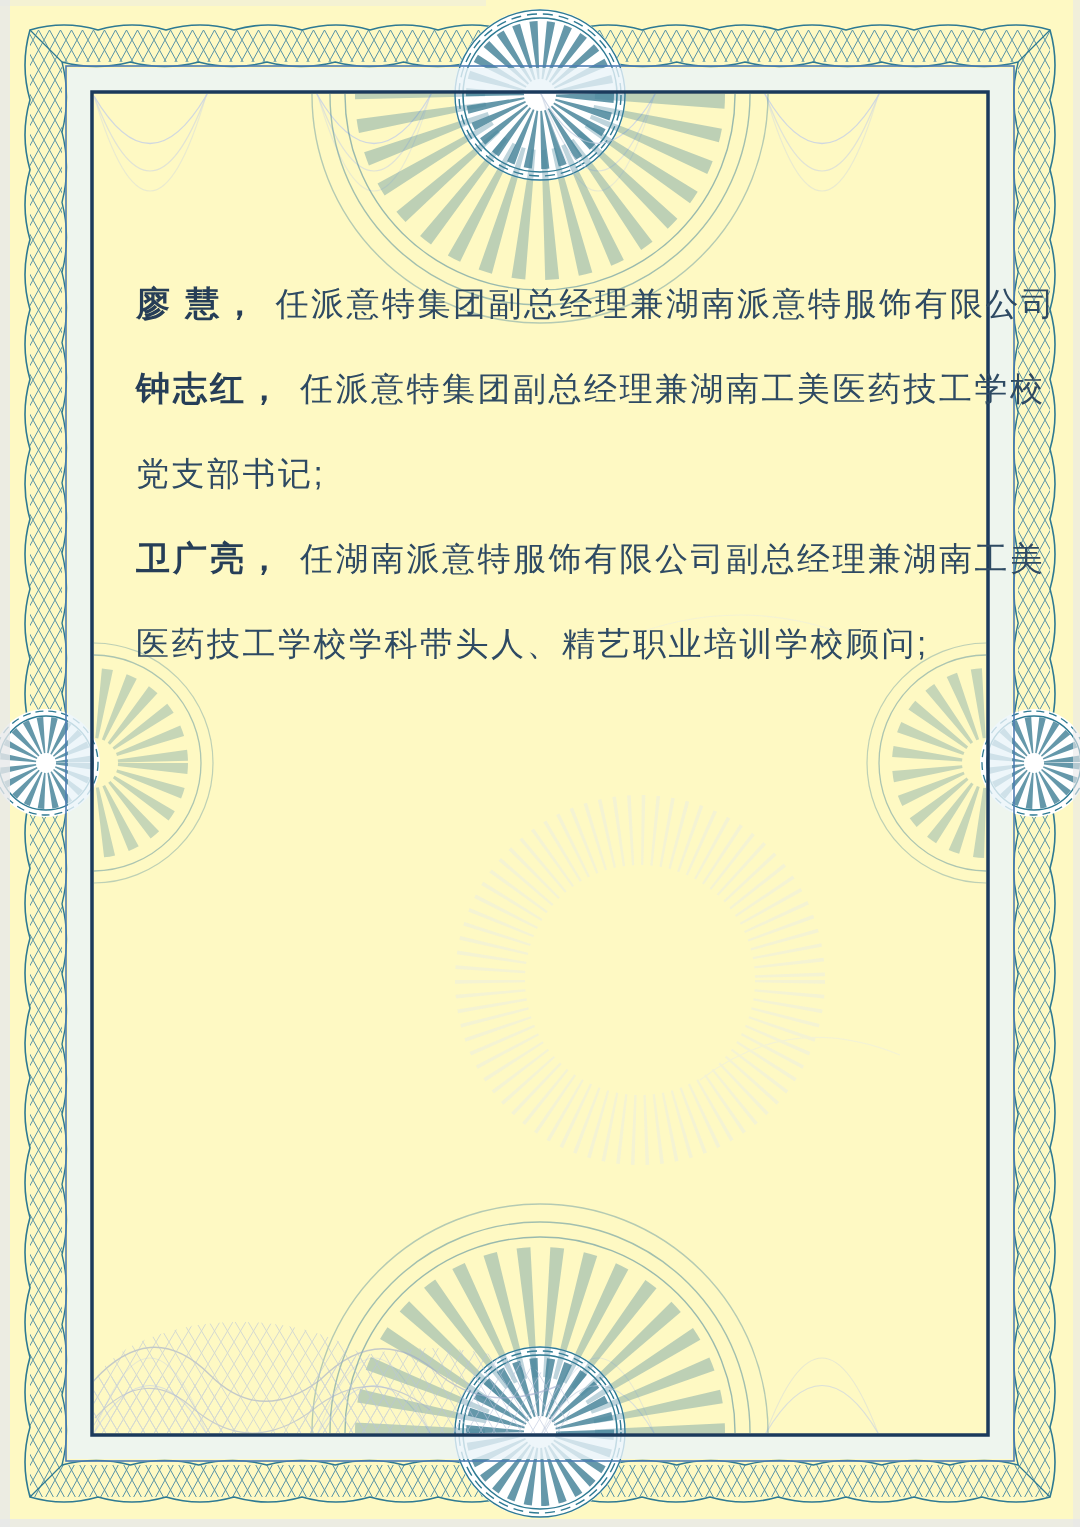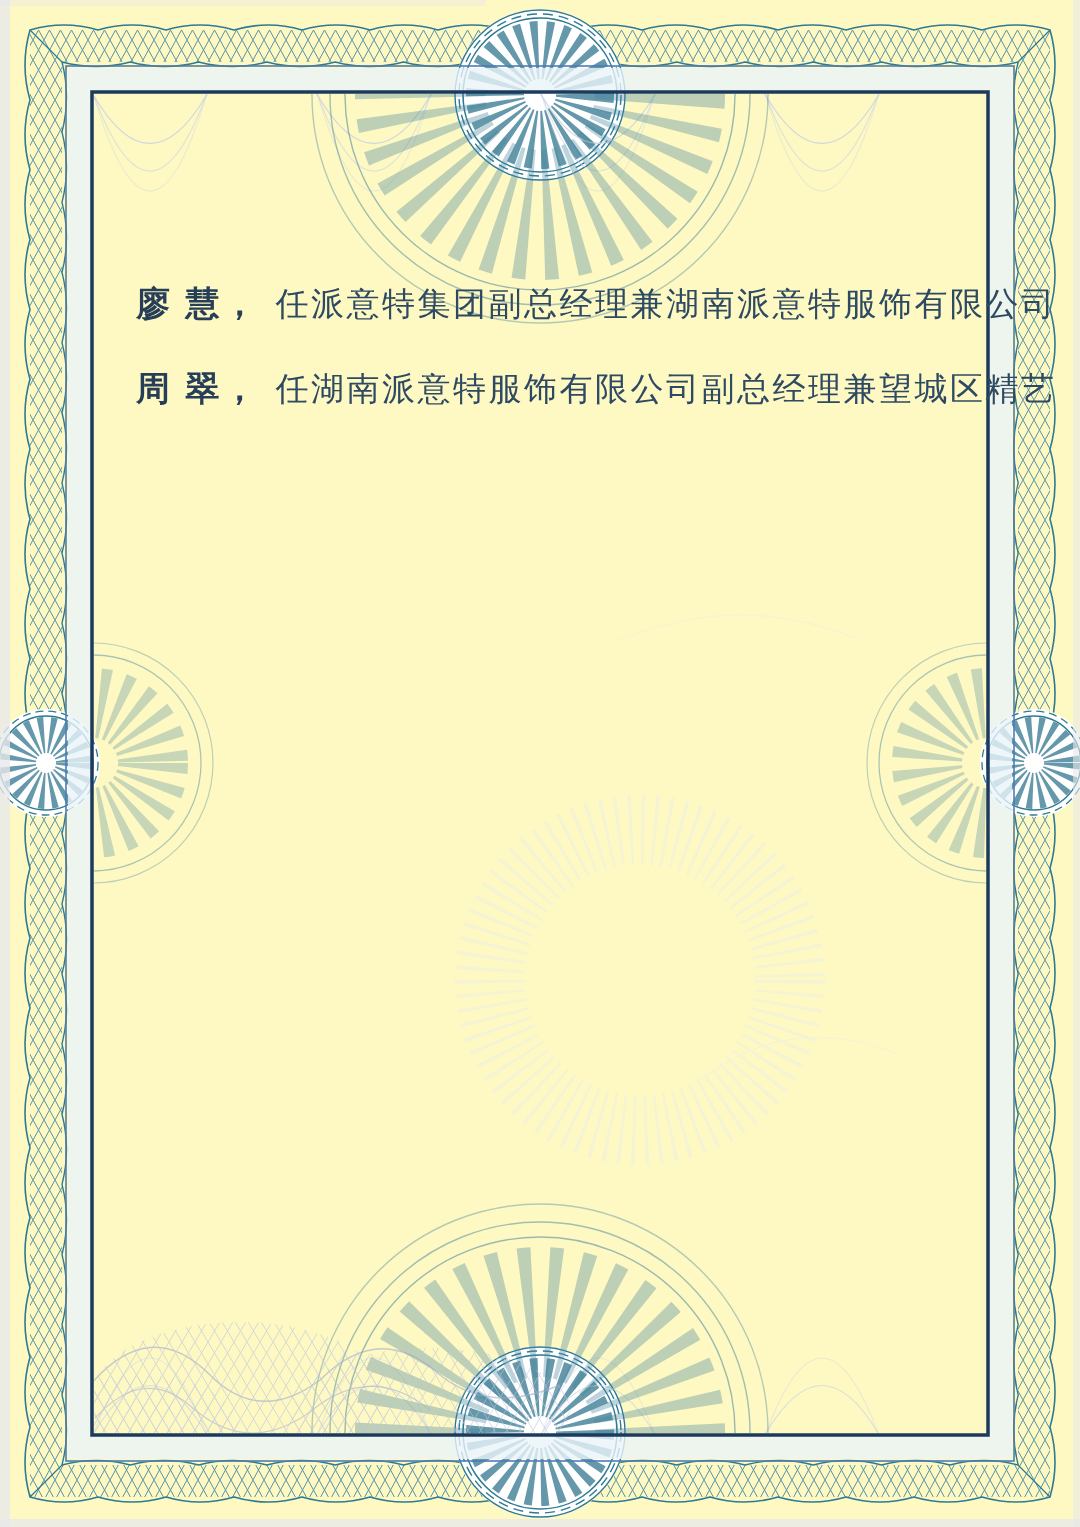--- a/index.html
+++ b/index.html
@@ -134,24 +134,27 @@
 
     <g opacity="0.35" fill="none" stroke="#e3e8f1">
       <circle cx="640" cy="980" r="150" stroke-width="70" stroke-dasharray="3 9"></circle>
       <path d="M700 1080 q90 -70 200 -25 M620 640 q120 -50 240 0" stroke-width="1.2"></path>
     </g>
   </svg>
 
   <div class="content">
     <p class="line"><span class="nm">廖 慧</span><span class="nm">，</span><span class="role">任派意特集团副总经理兼湖南派意特服饰有限公司</span></p>
 
+    <p class="line"><span class="nm">钟志红</span><span class="nm">，</span><span class="role">任派意特集团副总经理兼湖南工美医药技工学校</span></p>
+    <p class="line">党支部书记;</p>
 
 
 
+    <p class="line"><span class="nm">卫广亮</span><span class="nm">，</span><span class="role">任湖南派意特服饰有限公司副总经理兼湖南工美</span></p>
+    <p class="line">医药技工学校学科带头人、精艺职业培训学校顾问;</p>
 
-    <p class="line"><span class="nm">周 翠</span><span class="nm">，</span><span class="role">任湖南派意特服饰有限公司副总经理兼望城区精艺</span></p>
   </div>
 
   <div class="edge l"></div>
   <div class="edge b"></div>
   <div class="edge r"></div>
   <div class="edge t"></div>
 </div>
 
 </body></html>

